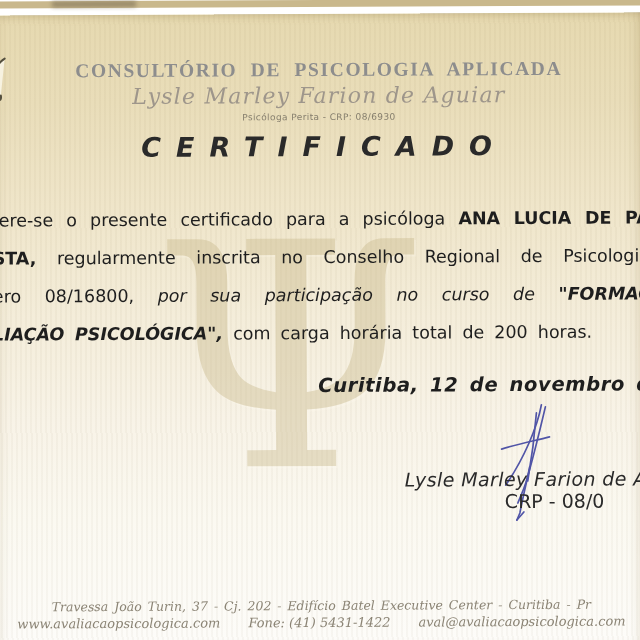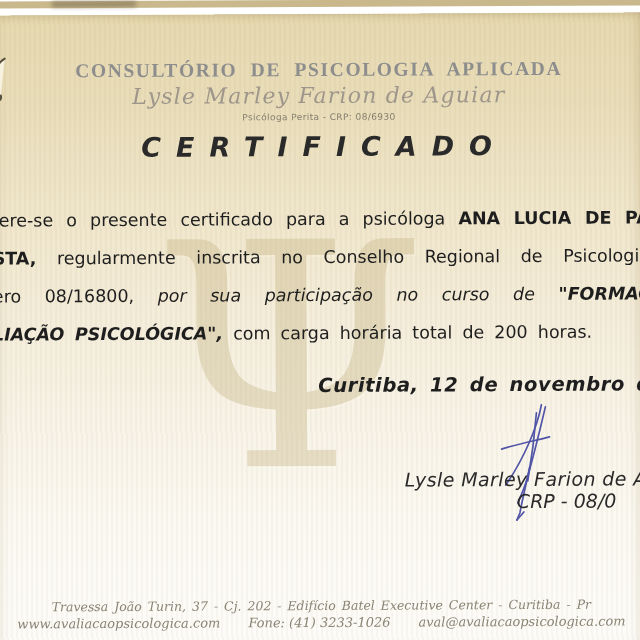--- a/index.html
+++ b/index.html
@@ -57,22 +57,22 @@
   .it{font-style:italic;}
   .bi{font-weight:bold;font-style:italic;}
 
   .date-line{position:absolute;top:360px;left:323px;white-space:nowrap;
              font-weight:bold;font-style:italic;font-size:19.5px;
              letter-spacing:.6px;word-spacing:4px;color:#1e1e1e;}
 
   .signature{position:absolute;left:494px;top:384px;}
   .sig-name{position:absolute;top:455px;left:409px;white-space:nowrap;
             font-style:italic;font-size:19px;letter-spacing:.4px;color:#2a2a2a;}
-  .sig-crp{position:absolute;top:477px;left:521px;white-space:nowrap;
-           font-style:italic;font-size:19px;color:#2a2a2a;}
+  .sig-crp{position:absolute;top:477px;left:509px;white-space:nowrap;
+           font-size:19px;color:#2a2a2a;}
 
   
   .footer-address{position:absolute;top:584px;left:0;right:0;text-align:center;
            font-family:"DejaVu Serif",serif;font-style:italic;font-size:12.5px;
            word-spacing:2px;color:#8b8475;}
   .footer-contacts{position:absolute;top:601px;left:0;right:0;text-align:center;
            font-family:"DejaVu Serif",serif;font-style:italic;font-size:13px;
            color:#8b8475;}
   .footer-contacts span{margin:0 14px;}
 </style>
@@ -118,16 +118,16 @@
         <path d="M 40,70 C 37,85 33,100 30,116 L 27,123"></path>
         <path d="M 27,123 L 34,115"></path>
       </g>
     </svg>
 
     <div class="sig-name">Lysle Marley Farion de Ag</div>
     <div class="sig-crp">CRP - 08/0</div>
 
     <div class="footer-address">Travessa João Turin, 37   -   Cj. 202   -   Edifício Batel Executive Center   -   Curitiba   -   Pr</div>
     <div class="footer-contacts">
-      <span>www.avaliacaopsicologica.com</span><span>Fone: (41) 3233-1026</span><span>aval@avaliacaopsicologica.com</span>
+      <span>www.avaliacaopsicologica.com</span><span>Fone: (41) 5431-1422</span><span>aval@avaliacaopsicologica.com</span>
     </div>
   </div>
 </div>
 
 </body></html>

